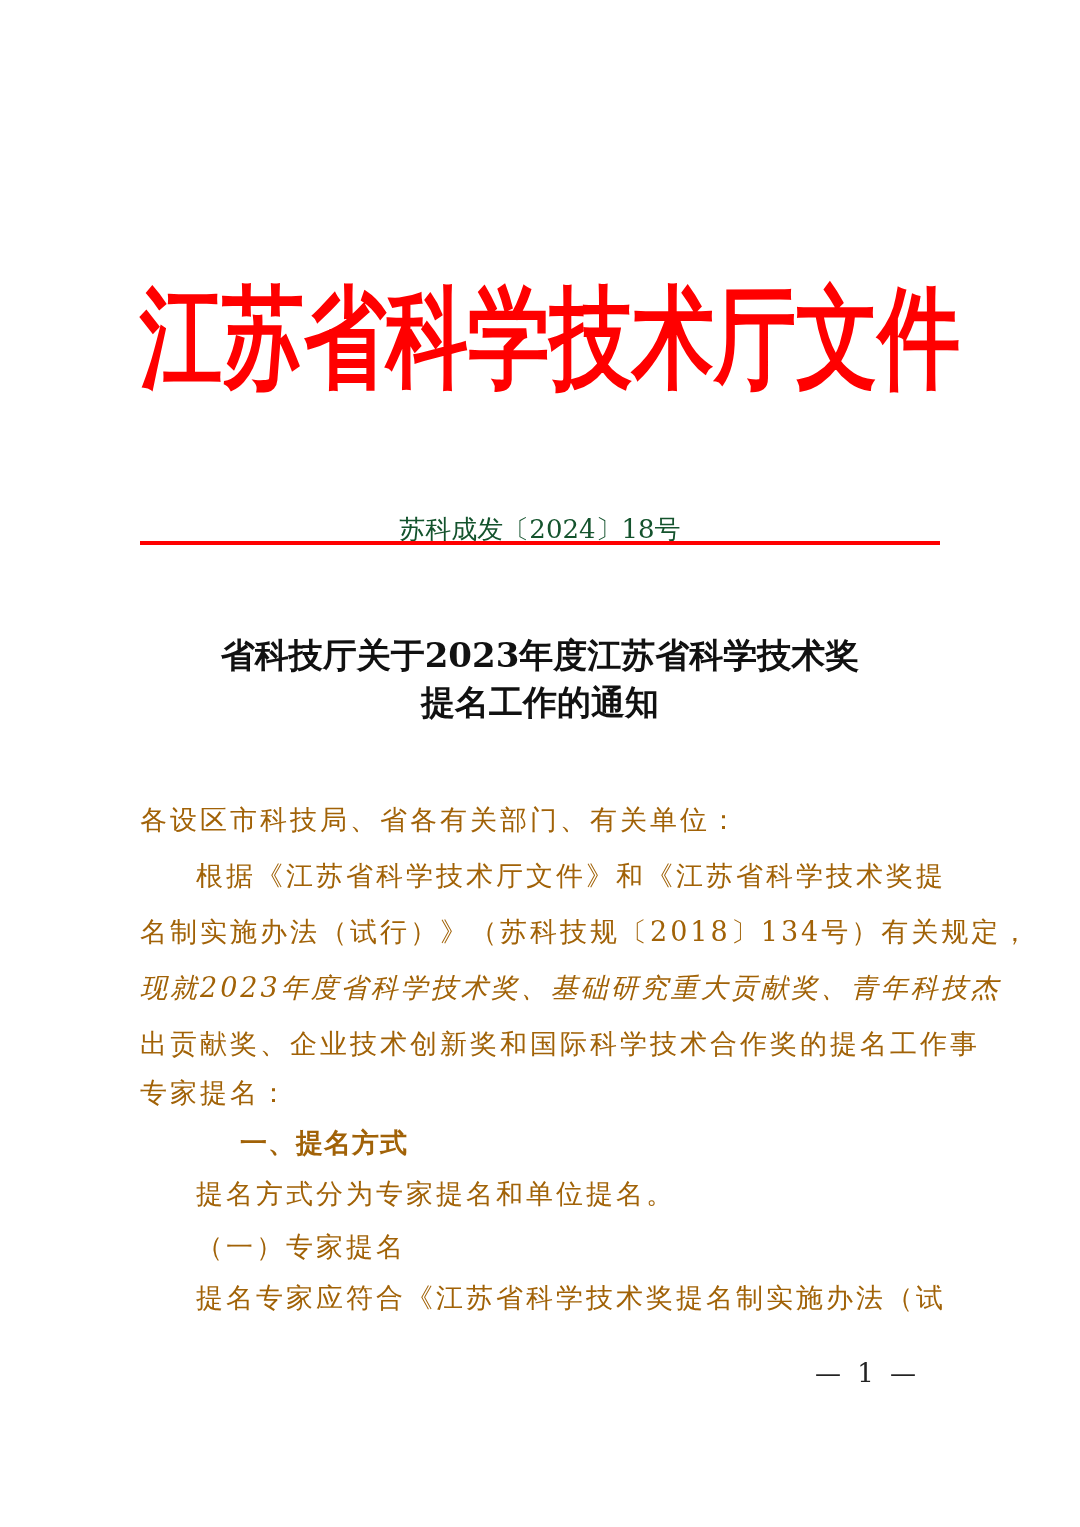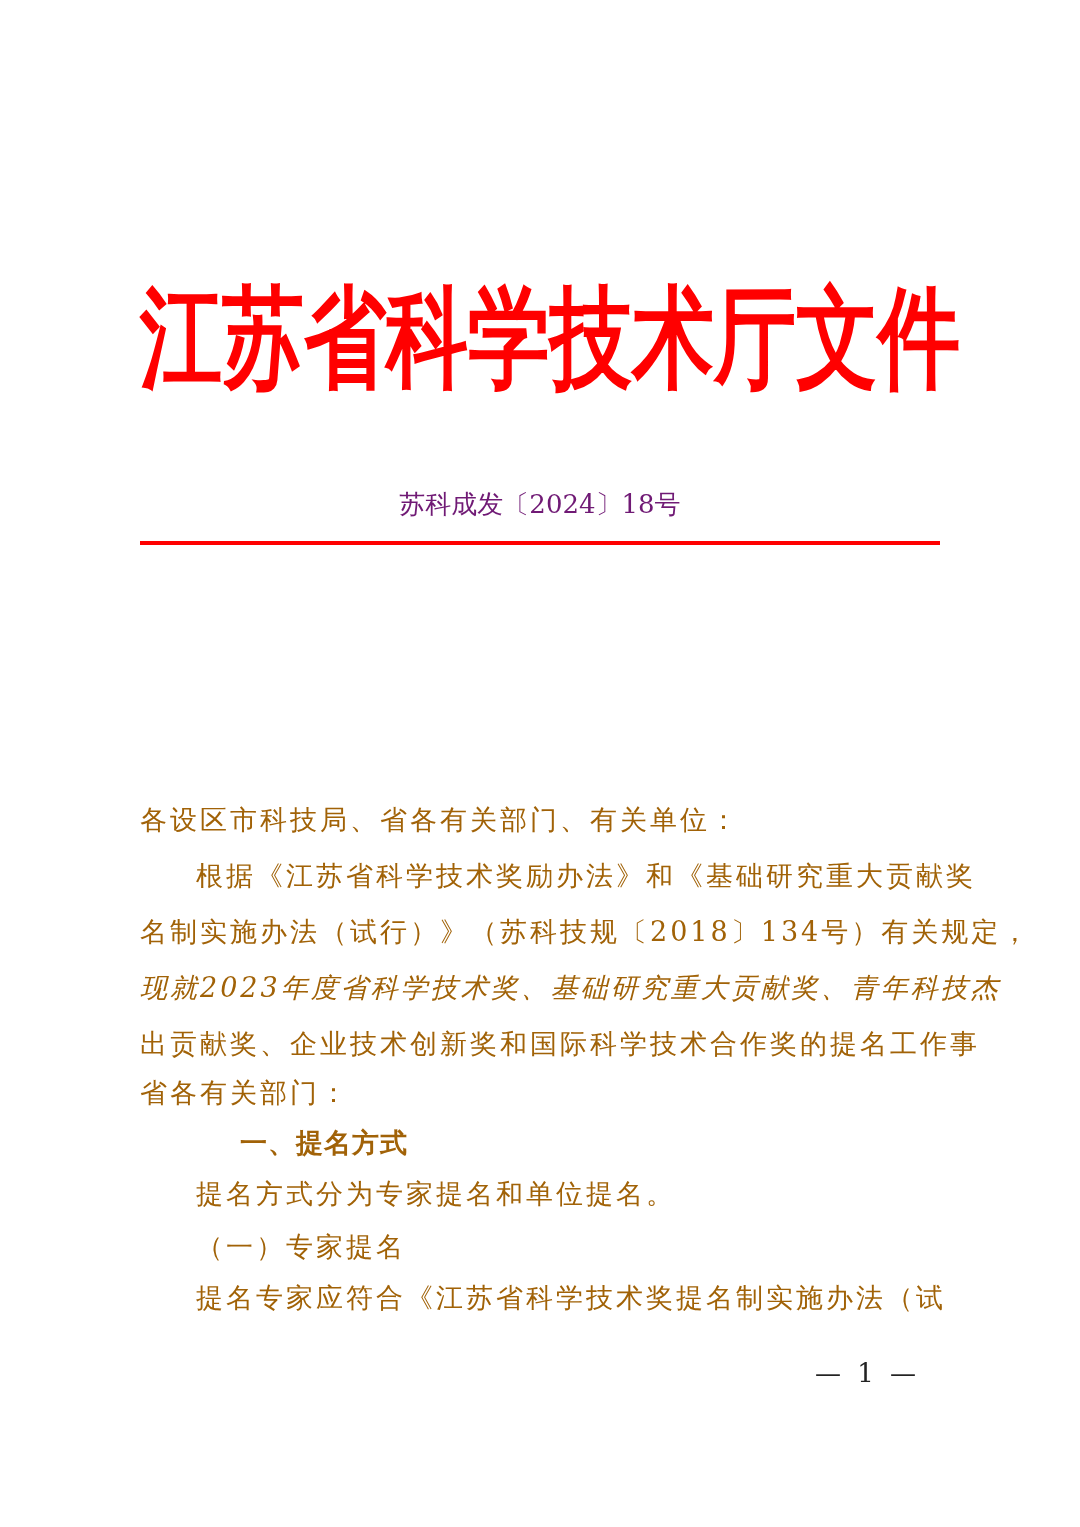--- a/index.html
+++ b/index.html
@@ -28,25 +28,25 @@
       line-height: 120px;
       letter-spacing: 0px;
       white-space: nowrap;
       transform: scaleY(1.35);
       transform-origin: center center;
     }
     .docnum {
       position: absolute;
       left: 140px;
       width: 800px;
-      top: 486px;
+      top: 511px;
       text-align: center;
       font-size: 26px;
       line-height: 36px;
-      color: #701a75;
+      color: #14532d;
       white-space: nowrap;
     }
     .redrule {
       position: absolute;
       left: 140px;
       width: 800px;
       top: 541px;
       height: 4px;
       background: #ff0000;
     }
@@ -95,29 +95,31 @@
 </head>
 <body>
 
 <div class="masthead">江苏省科学技术厅文件</div>
 
 <div class="docnum">苏科成发〔2024〕18号</div>
 
 <div class="redrule"></div>
 
 <div class="title">
+  <div>省科技厅关于2023年度江苏省科学技术奖</div>
+  <div>提名工作的通知</div>
 </div>
 
 <div class="body-line" style="top:800px;">各设区市科技局、省各有关部门、有关单位：</div>
 
-<div class="body-line indent" style="top:856px;">根据《江苏省科学技术奖励办法》和《基础研究重大贡献奖</div>
+<div class="body-line indent" style="top:856px;">根据《江苏省科学技术厅文件》和《江苏省科学技术奖提</div>
 <div class="body-line" style="top:912px;">名制实施办法（试行）》（苏科技规〔2018〕134号）有关规定，</div>
 <div class="body-line" style="top:968px;font-style:italic;">现就2023年度省科学技术奖、基础研究重大贡献奖、青年科技杰</div>
 <div class="body-line" style="top:1024px;text-align:center;">出贡献奖、企业技术创新奖和国际科学技术合作奖的提名工作事</div>
-<div class="body-line" style="top:1073px;">省各有关部门：</div>
+<div class="body-line" style="top:1073px;">专家提名：</div>
 
 <div class="body-line indent heading-bold" style="top:1123px;">一、提名方式</div>
 
 <div class="body-line indent" style="top:1174px;">提名方式分为专家提名和单位提名。</div>
 
 <div class="body-line indent" style="top:1227px;">（一）专家提名</div>
 
 <div class="body-line indent" style="top:1278px;">提名专家应符合《江苏省科学技术奖提名制实施办法（试</div>
 
 <div class="footer">— 1 —</div>

